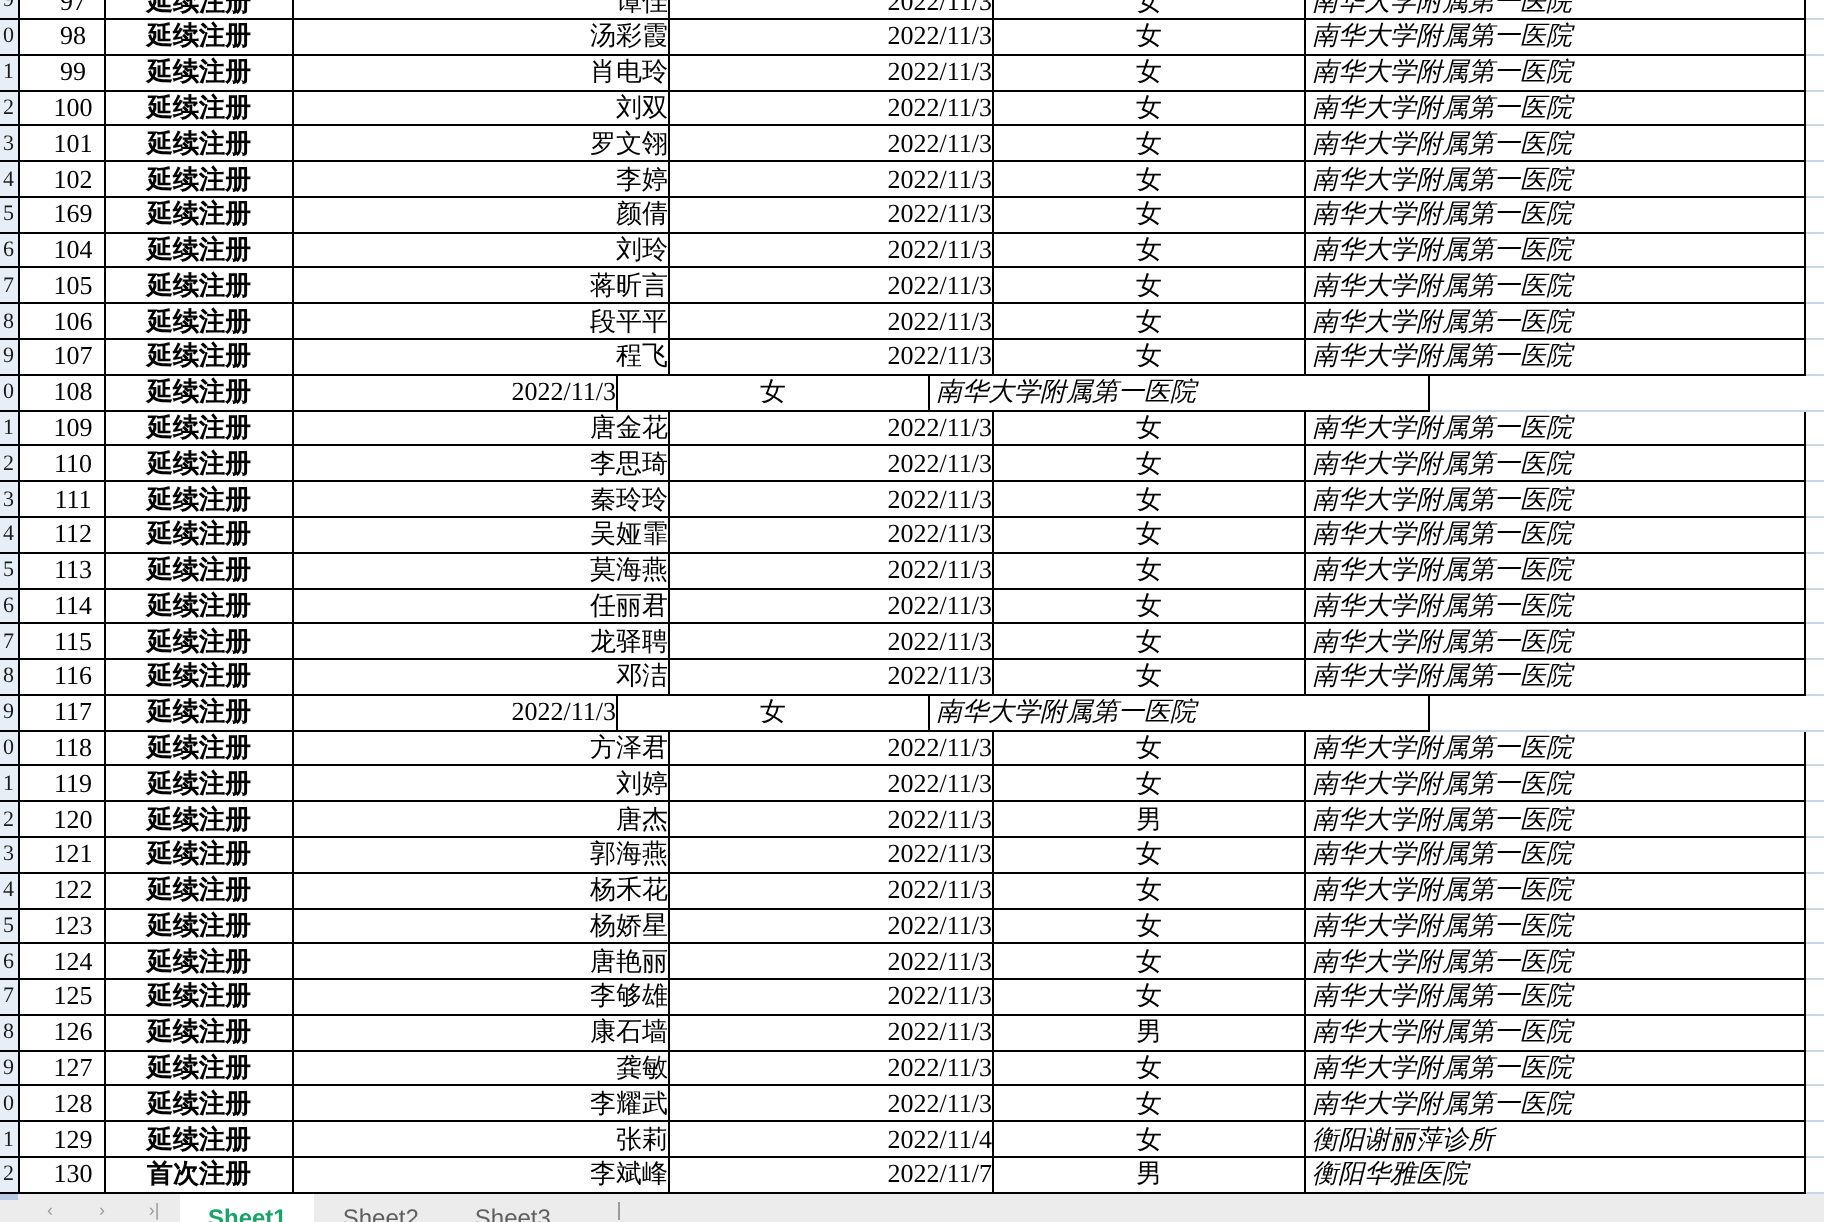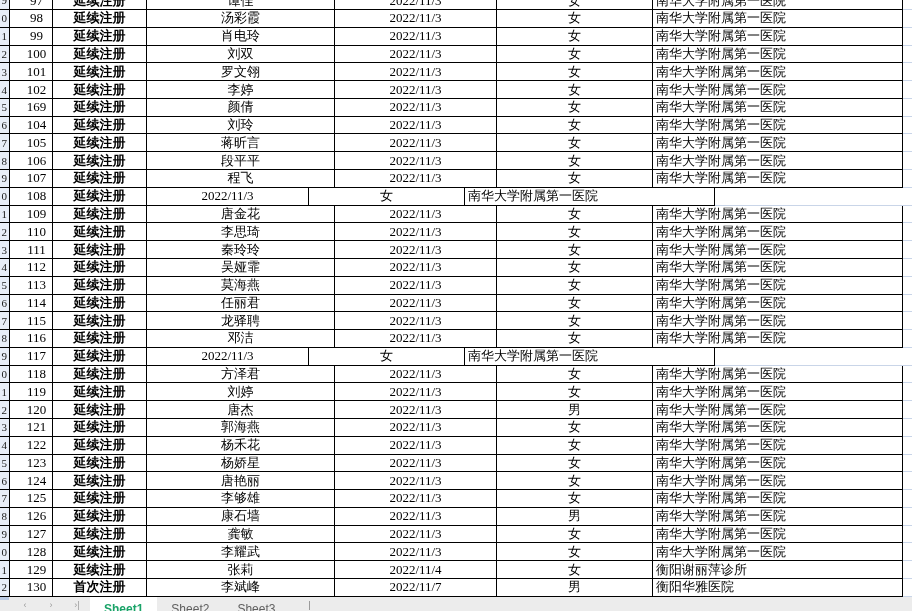--- a/index.html
+++ b/index.html
@@ -8,24 +8,24 @@
   .grid{height:597px;overflow:hidden;}
   .row{display:flex;height:17.788px;box-sizing:border-box;}
   .cell{box-sizing:border-box;border-right:1px solid #000;border-bottom:1px solid #000;
         display:flex;align-items:center;justify-content:center;overflow:hidden;
         font-family:"Liberation Serif","DejaVu Serif",serif;font-size:13px;color:#000;
         white-space:nowrap;background:#fff;}
   .c-hdr{width:10px;background:#e8eef8;justify-content:flex-end;padding-right:2px;
          font-size:11px;color:#1a1a1a;}
   .c-num{width:43px;padding-left:11px;}
   .c-reg{width:94px;font-weight:bold;}
-  .c-name{width:188px;}
-  .c-date{width:162px;}
+  .c-name{width:188px;justify-content:flex-end;}
+  .c-date{width:162px;justify-content:flex-end;}
   .c-gender{width:156px;}
-  .c-hosp{width:250px;justify-content:flex-start;padding-left:3px;}
+  .c-hosp{width:250px;justify-content:flex-start;padding-left:3px;font-style:italic;}
   .c-gutter{flex:1;border-right:none;border-bottom:1px solid #c9d5e8;}
   .row.partial{height:10px;}
   .row.partial .cell{align-items:flex-start;}
   .row.partial .cell .t{display:block;line-height:17.8px;margin-top:-8px;}
   .tabbar{height:14px;background:#ececec;display:flex;align-items:flex-start;
           overflow:hidden;position:relative;font-family:"Liberation Sans",sans-serif;}
   .hdr-stub{position:absolute;left:0;top:0;width:9px;height:3px;background:#b8c9e4;}
   .nav{margin-top:3px;color:#9a9a9a;font-size:9px;width:26px;text-align:center;
        line-height:10px;}
   .nav.first{margin-left:12px;}

